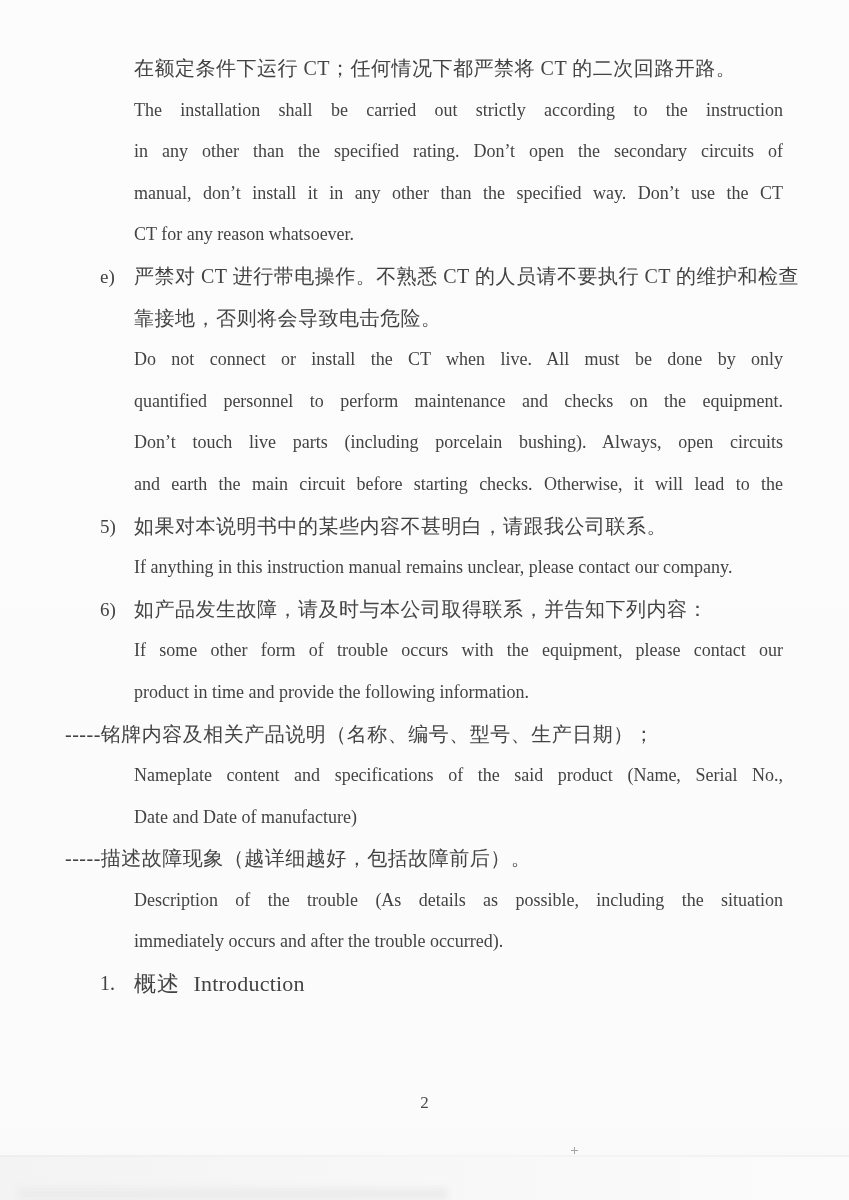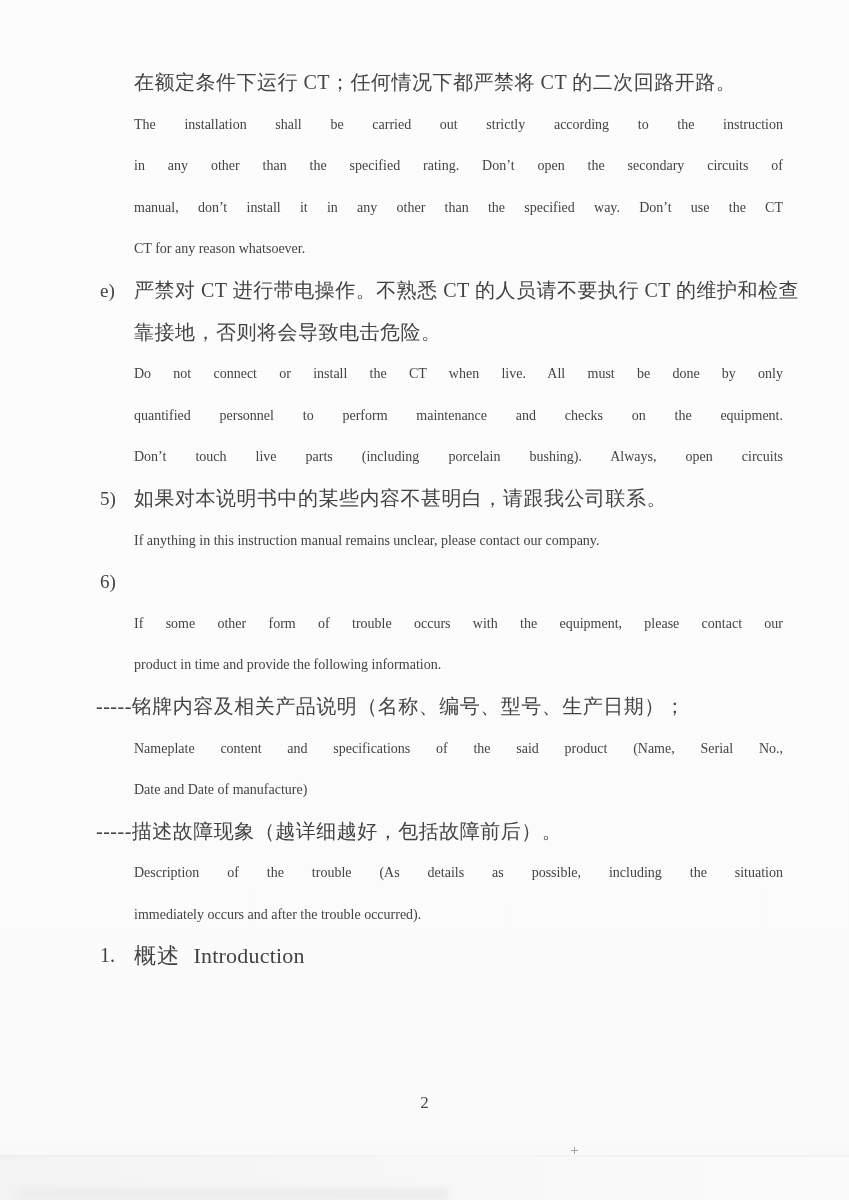--- a/index.html
+++ b/index.html
@@ -4,38 +4,38 @@
 <style>
   html, body { margin: 0; padding: 0; }
   body {
     width: 849px; height: 1200px;
     position: relative;
     overflow: hidden;
     background: linear-gradient(180deg, #fcfcfc 0%, #fbfbfb 92%, #f8f8f8 100%);
     font-family: "Liberation Serif", "DejaVu Serif", serif;
     color: #434343;
   }
-  .content { position: absolute; top: 62px; left: 0; width: 849px; }
+  .content { position: absolute; top: 48px; left: 0; width: 849px; }
   .ln {
     position: relative;
     height: 41.6px;
     line-height: 41.6px;
     padding-left: 134px;
     white-space: nowrap;
   }
-  .ln.en  { font-size: 14px; }
+  .ln.en  { font-size: 18px; }
   .ln.cjk { font-size: 20px; letter-spacing: 0.5px; }
   .ln.jfull {
     white-space: normal;
     padding-right: 66px;
     text-align: justify;
     text-align-last: justify;
     -moz-text-align-last: justify;
   }
-  .ln.dash { padding-left: 89px; margin-left: 7px; }
+  .ln.dash { padding-left: 65px; }
   .marker {
     position: absolute;
     left: 100px;
     font-size: 19px;
     letter-spacing: 0;
   }
   .ln.heading { font-size: 22px; }
   .heading .marker { font-size: 20px; top: 0; }
   .heading .h-cjk { letter-spacing: 1px; }
   .heading .h-en  { margin-left: 8px; letter-spacing: 0.2px; }
@@ -84,29 +84,31 @@
   <div class="ln en">CT for any reason whatsoever.</div>
 
   <div class="ln cjk">
     <span class="marker">e)</span>
     <span>严禁对 CT 进行带电操作。不熟悉 CT 的人员请不要执行 CT 的维护和检查</span>
   </div>
   <div class="ln cjk">靠接地，否则将会导致电击危险。</div>
   <div class="ln en jfull">Do not connect or install the CT when live. All must be done by only</div>
   <div class="ln en jfull">quantified personnel to perform maintenance and checks on the equipment.</div>
   <div class="ln en jfull">Don’t touch live parts (including porcelain bushing). Always, open circuits</div>
+  <div class="ln en jfull">and earth the main circuit before starting checks. Otherwise, it will lead to the</div>
 
   <div class="ln cjk">
     <span class="marker">5)</span>
     <span>如果对本说明书中的某些内容不甚明白，请跟我公司联系。</span>
   </div>
   <div class="ln en">If anything in this instruction manual remains unclear, please contact our company.</div>
 
   <div class="ln cjk">
     <span class="marker">6)</span>
+    <span>如产品发生故障，请及时与本公司取得联系，并告知下列内容：</span>
   </div>
   <div class="ln en jfull">If some other form of trouble occurs with the equipment, please contact our</div>
   <div class="ln en">product in time and provide the following information.</div>
 
   <div class="ln cjk dash">-----铭牌内容及相关产品说明（名称、编号、型号、生产日期）；</div>
   <div class="ln en jfull">Nameplate content and specifications of the said product (Name, Serial No.,</div>
   <div class="ln en">Date and Date of manufacture)</div>
   <div class="ln cjk dash">-----描述故障现象（越详细越好，包括故障前后）。</div>
   <div class="ln en jfull">Description of the trouble (As details as possible, including the situation</div>
   <div class="ln en">immediately occurs and after the trouble occurred).</div>

